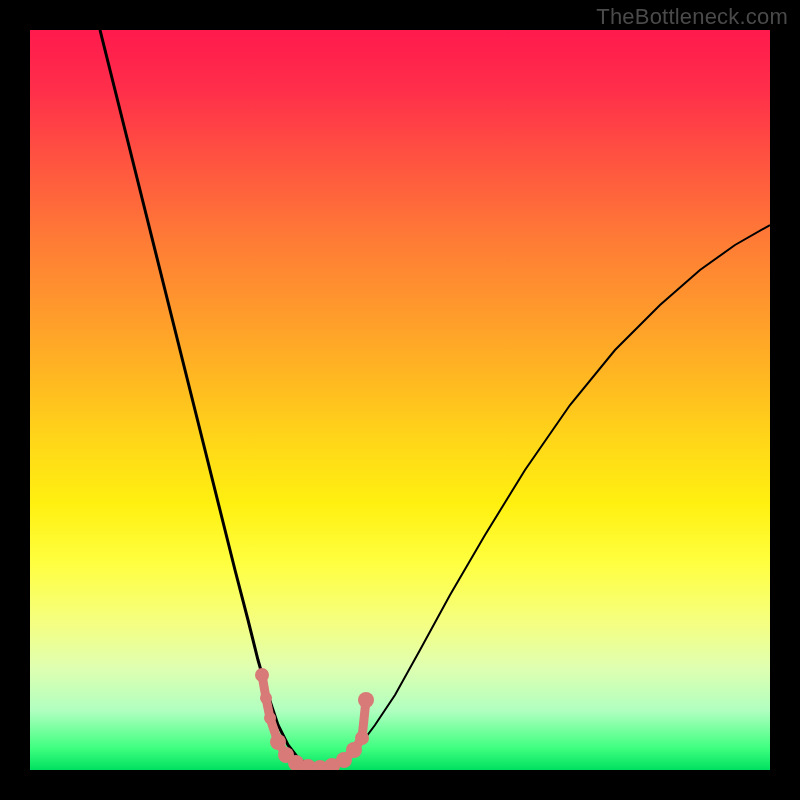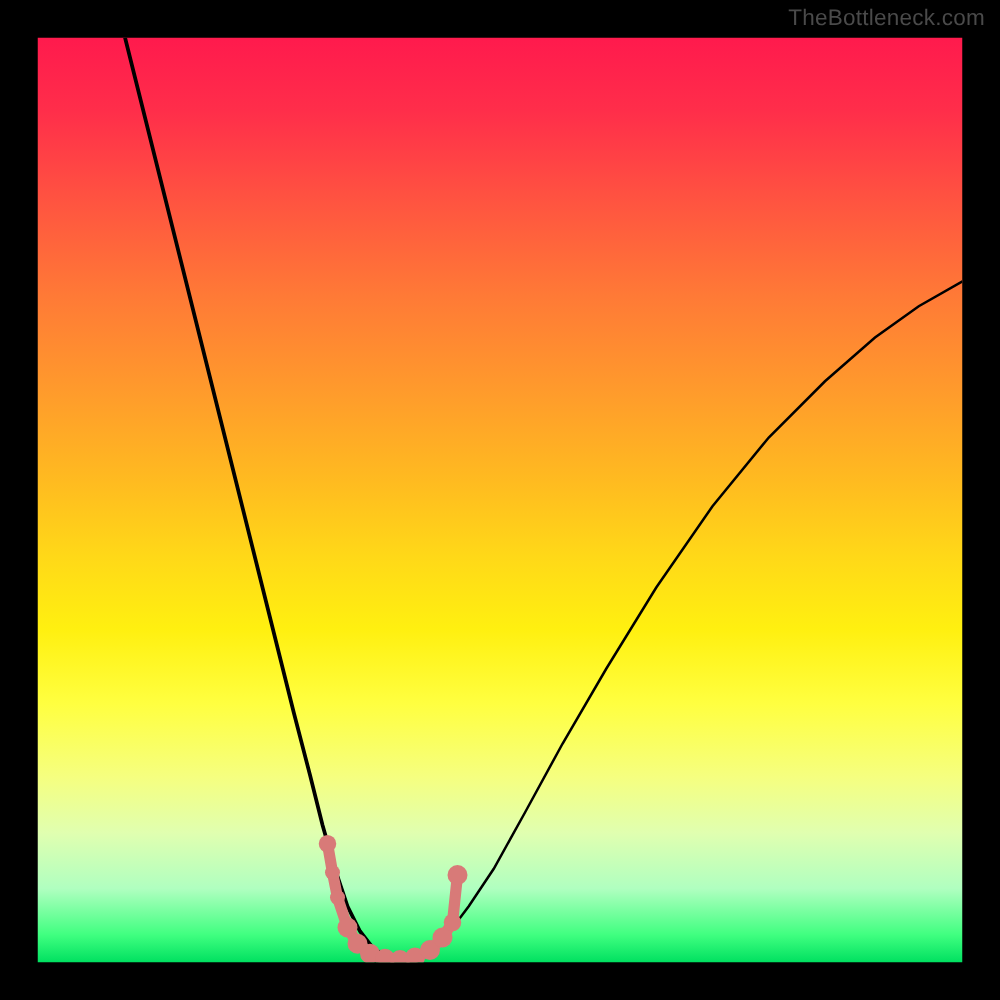--- a/index.html
+++ b/index.html
@@ -42,21 +42,21 @@
       #40ff80 97%,
       #00e060 100%
     );
   }
   
   .watermark {
     position: absolute;
     top: 4px;
     right: 12px;
     color: #4a4a4a;
-    font-size: 18px;
+    font-size: 22px;
     font-weight: 500;
     font-family: Arial, sans-serif;
     letter-spacing: 0.2px;
   }
   
   svg.curves {
     position: absolute;
     top: 0; left: 0;
     width: 100%; height: 100%;
   }

